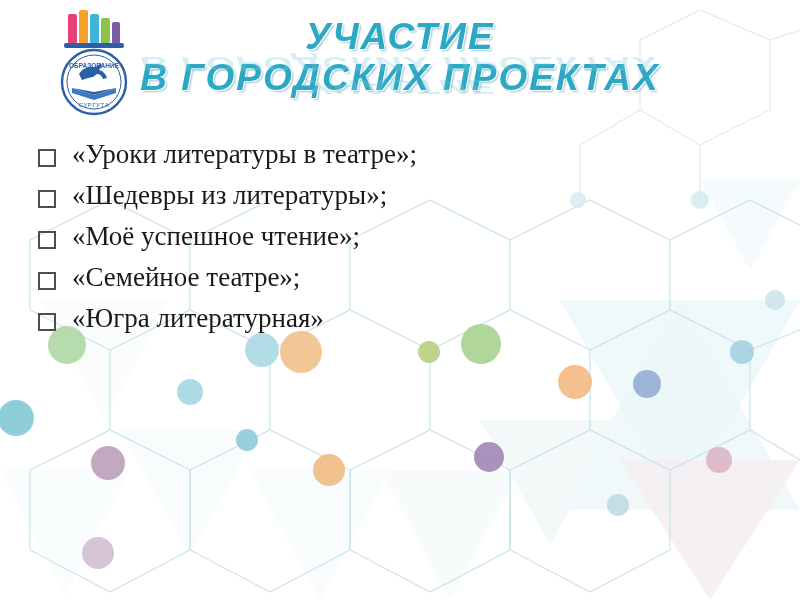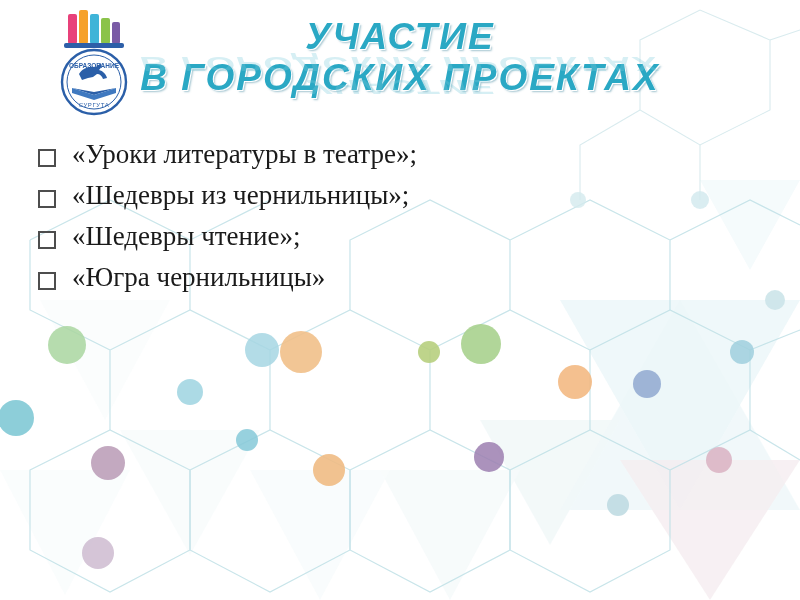--- a/index.html
+++ b/index.html
@@ -215,28 +215,32 @@
 <div id="bullet-list">
 
   <div class="bullet-row">
     <span class="bullet-marker"></span>
     <span class="bullet-text">«Уроки литературы в театре»;</span>
   </div>
 
 
   <div class="bullet-row">
     <span class="bullet-marker"></span>
-    <span class="bullet-text">«Шедевры из чернильницы»;</span>
-  </div>
-
-
-
-  <div class="bullet-row">
-    <span class="bullet-marker"></span>
-    <span class="bullet-text">«Шедевры чтение»;</span>
-  </div>
-
-  <div class="bullet-row">
-    <span class="bullet-marker"></span>
-    <span class="bullet-text">«Югра чернильницы»</span>
+    <span class="bullet-text">«Шедевры из литературы»;</span>
+  </div>
+
+
+  <div class="bullet-row">
+    <span class="bullet-marker"></span>
+    <span class="bullet-text">«Моё успешное чтение»;</span>
+  </div>
+
+  <div class="bullet-row">
+    <span class="bullet-marker"></span>
+    <span class="bullet-text">«Семейное театре»;</span>
+  </div>
+
+  <div class="bullet-row">
+    <span class="bullet-marker"></span>
+    <span class="bullet-text">«Югра литературная»</span>
   </div>
 
 </div>
 
 </body></html>

